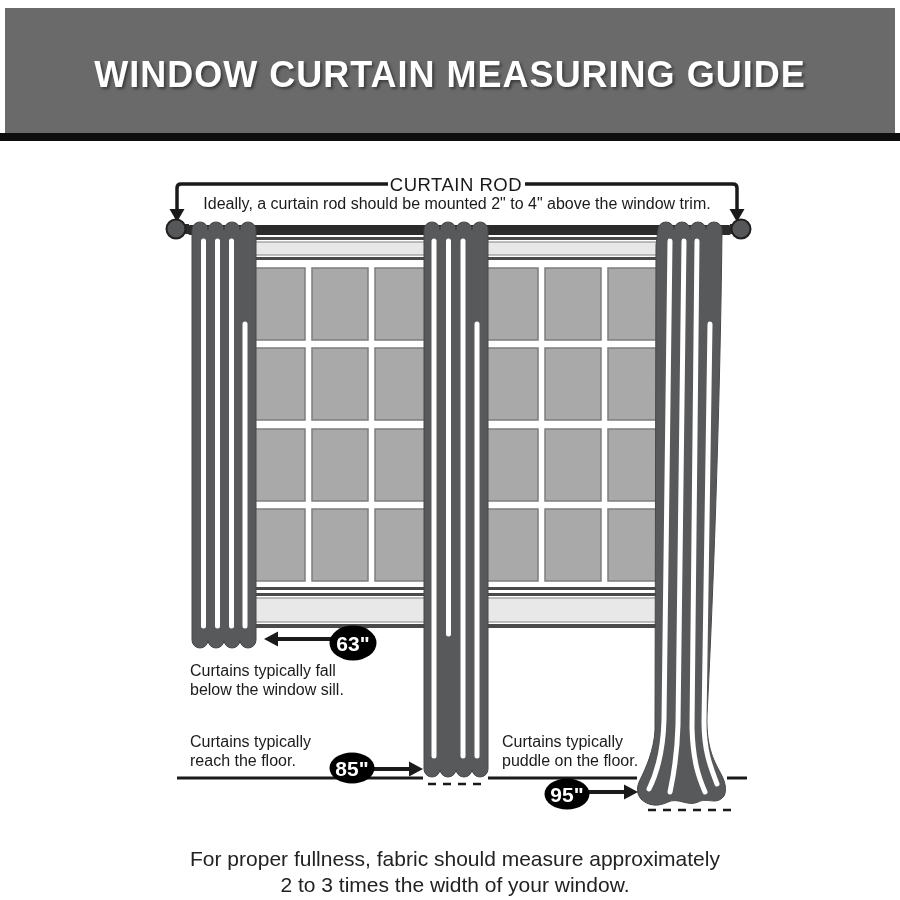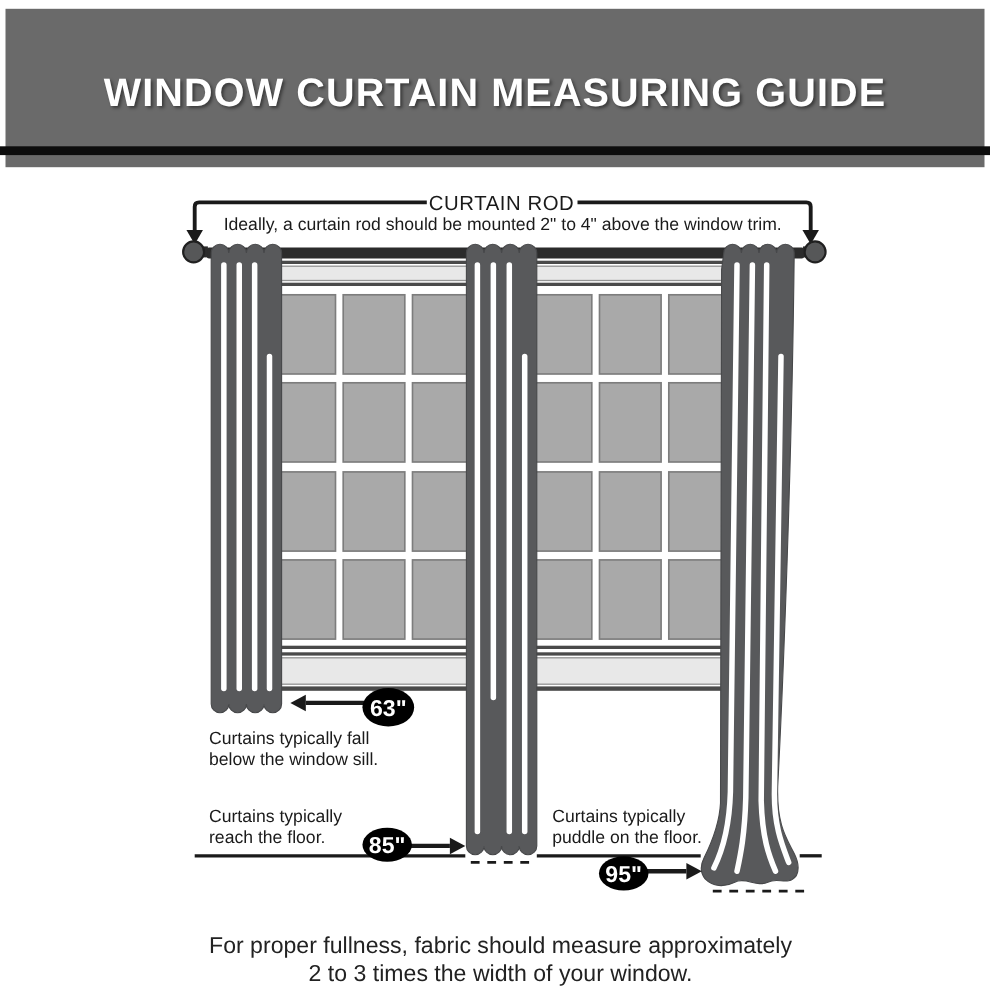--- a/index.html
+++ b/index.html
@@ -5,21 +5,21 @@
   :root{
     --banner:#6a6a6a; --curtain:#58595b; --pane:#a9a9a9; --trim:#e8e8e8;
     --ink:#1a1a1a; --rod:#2b2b2b; --badge:#000000; --badge_text:#ffffff;
   }
   html,body{margin:0;padding:0;}
   body{
     width:900px;height:900px;position:relative;background:#ffffff;
     font-family:"Liberation Sans","DejaVu Sans",sans-serif;overflow:hidden;
   }
   .banner{
-    position:absolute;left:5px;right:5px;top:8px;height:144px;
+    position:absolute;left:5px;right:5px;top:8px;height:125px;
     background:var(--banner);display:flex;align-items:center;justify-content:center;
   }
   .banner h1{
     margin:0;padding-top:8px;color:#ffffff;font-size:36px;font-weight:bold;
     letter-spacing:1px;text-shadow:2px 2px 3px rgba(0,0,0,0.45);white-space:nowrap;
   }
   .banner-underline{
     position:absolute;left:0;right:0;top:133px;height:8px;background:#0d0d0d;
   }
   svg{position:absolute;left:0;top:0;}

